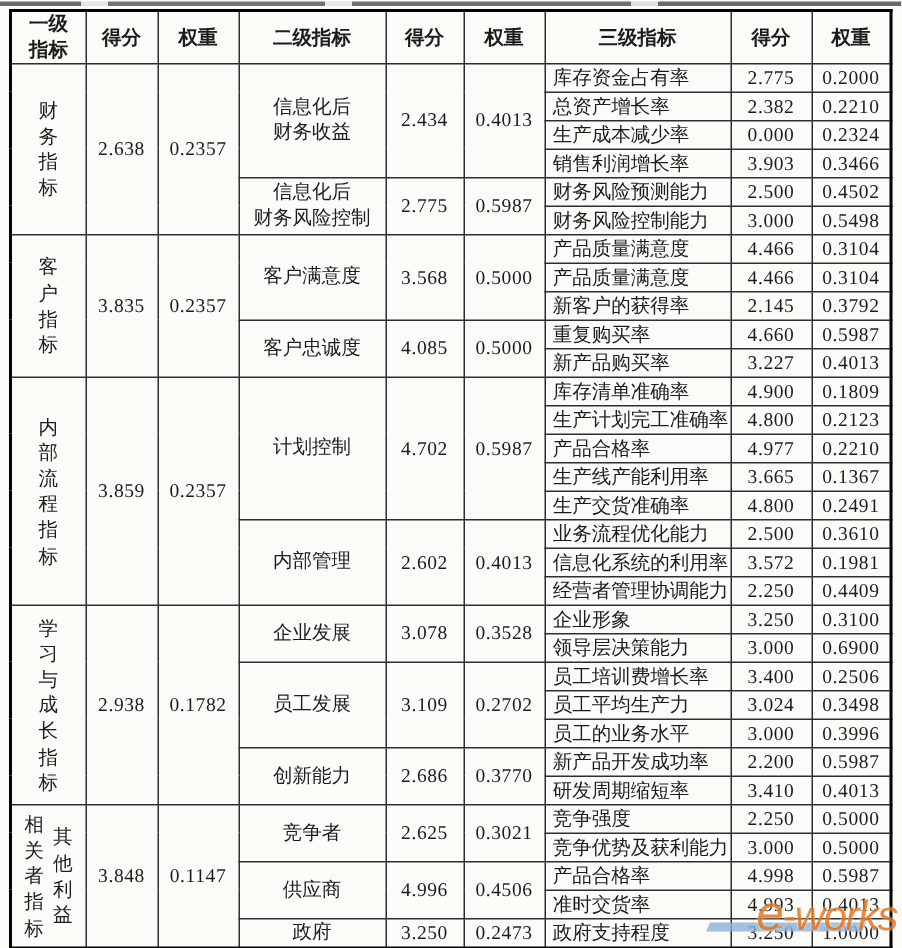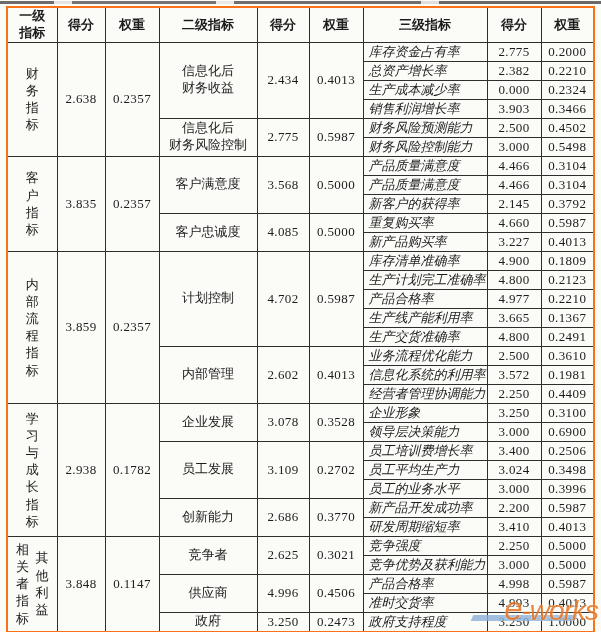--- a/index.html
+++ b/index.html
@@ -19,21 +19,21 @@
       #474747 12% 36%, rgba(0,0,0,0.1) 36% 39%,
       #404040 39% 70%, rgba(0,0,0,0.15) 70% 73%,
       #383838 73% 100%);
     opacity: .75;
   }
   table.indicator-table {
     border-collapse: collapse;
     table-layout: fixed;
     width: 589px;
     margin: 6px 0 0 6px;
-    border: 2px solid #f97316;
+    border: 2px solid #000000;
   }
   th, td {
     border: 1px solid #2e2e2e;
     padding: 0;
     font-size: 13px;
     vertical-align: middle;
     overflow: hidden;
   }
   thead th {
     height: 33px;
@@ -50,21 +50,20 @@
   }
   .num {
     text-align: center;
     letter-spacing: .4px;
     white-space: nowrap;
   }
   .item-name {
     text-align: left;
     padding: 0 2px 0 5px;
     white-space: nowrap;
-    font-style: italic;
   }
   .sub-name {
     text-align: center;
     white-space: pre-line;
     line-height: 1.3;
     font-family: Liberation Serif, serif;
   }
   .l1-cell { text-align: center; }
   .vtext {
     display: inline-block;

